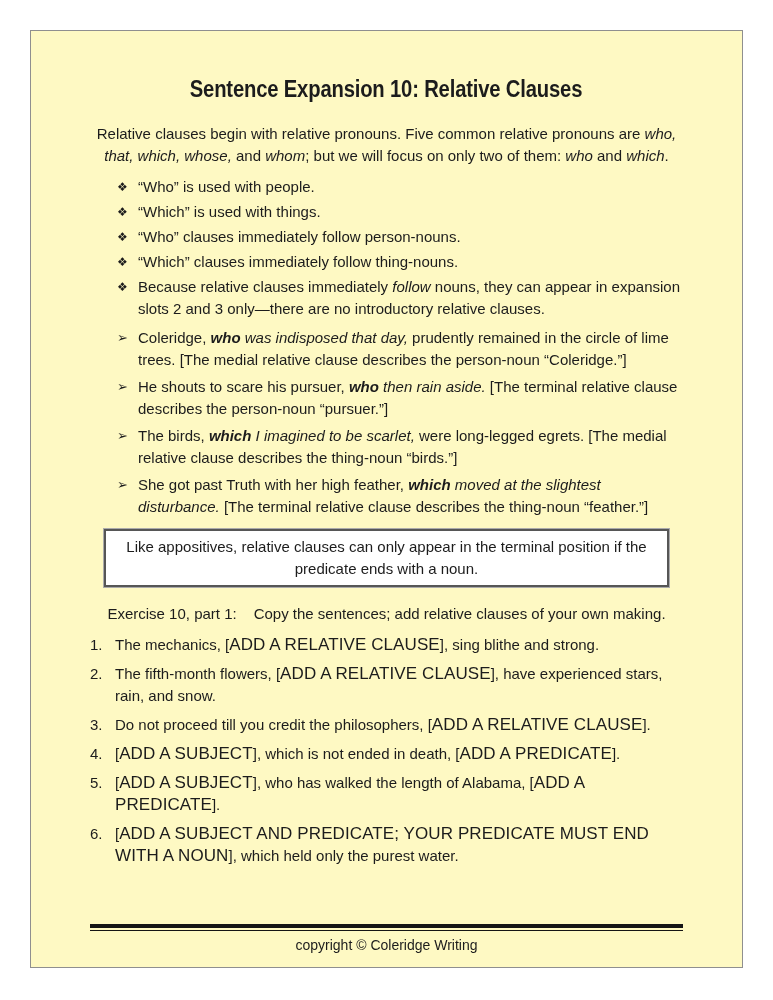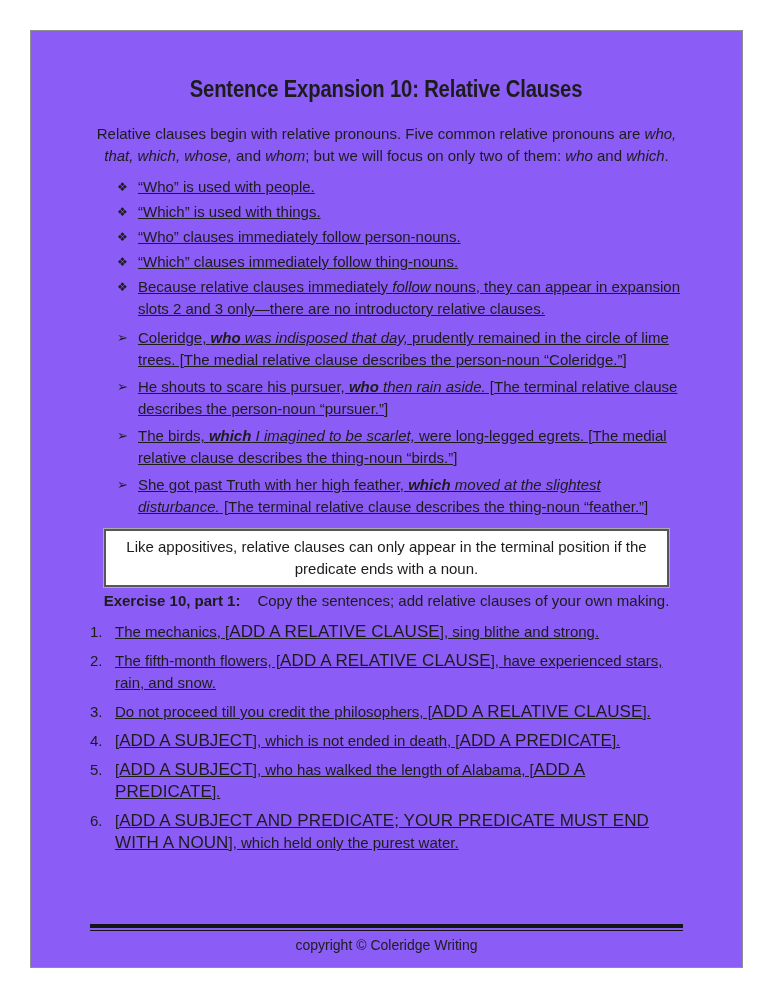--- a/index.html
+++ b/index.html
@@ -4,48 +4,48 @@
 <style>
   html,body{margin:0;padding:0;}
   body{
     width:773px;height:1000px;position:relative;overflow:hidden;
     background:#ffffff;
     font-family:"Liberation Sans","DejaVu Sans",sans-serif;
     color:#1c1c1c;
   }
   .page{
     position:absolute;left:30px;top:30px;width:713px;height:938px;
-    box-sizing:border-box;background:#8b5cf6;
+    box-sizing:border-box;background:#fef9c3;
     border:1px solid #8f8f8f;
     padding:44px 59px 0 59px;
     overflow:hidden;
   }
   h1.title{
     margin:0 0 20px 0;text-align:center;
     font-size:23px;line-height:28px;font-weight:bold;white-space:nowrap;
   }
   .title-inner{display:inline-block;transform:scaleX(0.88);transform-origin:center;letter-spacing:-0.2px;}
   p.para{margin:0 0 9px 0;font-size:15px;line-height:22px;text-align:center;}
   .list{margin:0 0 7px 27px;}
   .li{display:flex;margin-bottom:3px;font-size:15px;line-height:22px;}
   .arrow-list .li{margin-bottom:5px;}
   .marker{flex:0 0 21px;font-size:12px;line-height:22px;}
   .arrow-list .marker{font-size:13px;}
-  .txt{flex:1;text-decoration:underline;}
+  .txt{flex:1;}
   .num-list{margin:0 0 5px 0;}
   .num-li{display:flex;margin-bottom:7px;font-size:15px;line-height:22px;}
   .num{flex:0 0 25px;}
   .note-box{
-    margin:11px 14px 3px 14px;
+    margin:11px 14px 16px 14px;
     border:2px solid #565656;outline:1px solid #ababab;
     padding:5px 20px;
     text-align:center;font-size:15px;line-height:22px;
     background:#fff;
   }
-  .ex-label{font-weight:bold;margin-right:17px;}
+  .ex-label{font-weight:normal;margin-right:17px;}
   .i{font-style:italic;}
   .bi{font-weight:bold;font-style:italic;}
   .sc{font-size:17px;letter-spacing:0.1px;}
   .footer{position:absolute;left:59px;right:59px;bottom:13px;}
   .footer-rule{
     height:2px;
     border-top:4px solid #151515;
     border-bottom:1px solid #151515;
     margin-bottom:5px;
   }

